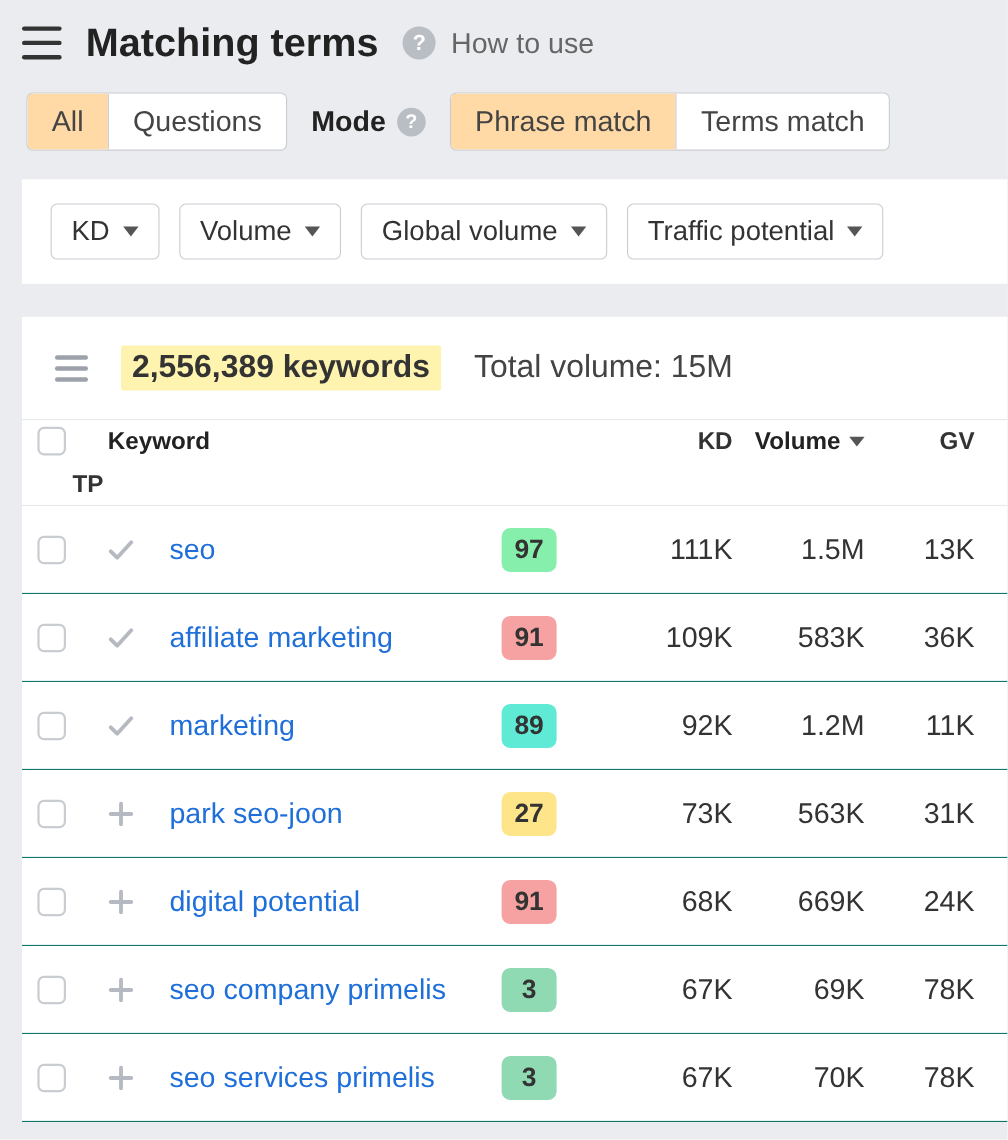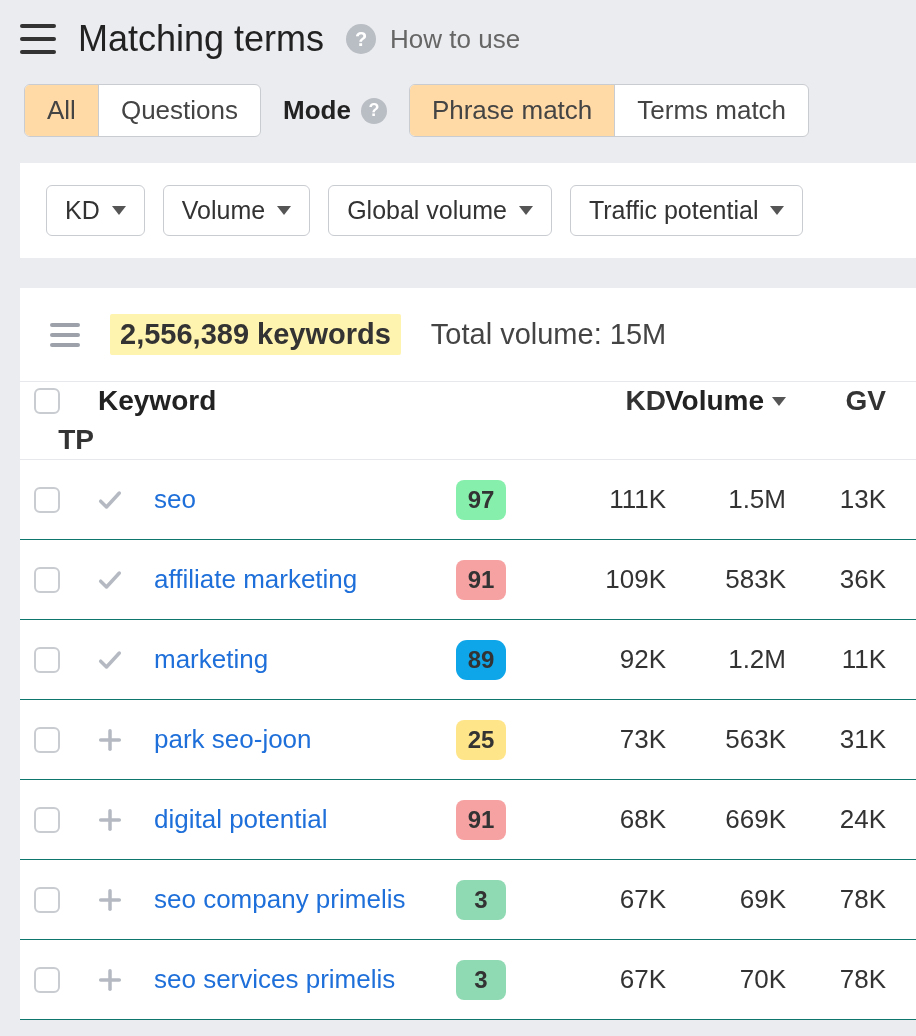--- a/index.html
+++ b/index.html
@@ -12,21 +12,21 @@
   }
   .wrap { width: 916px; }
 
   
   .header {
     display: flex; align-items: center; gap: 22px;
     padding: 18px 24px 24px 20px;
   }
   .hamburger { width: 36px; height: 30px; display: flex; flex-direction: column; justify-content: space-between; cursor:pointer;}
   .hamburger span { height: 4px; background:#333; border-radius:2px; }
-  .page-title { font-size: 36px; font-weight: 400; color:#222; }
+  .page-title { font-size: 36px; font-weight: 700; color:#222; }
   .help { display:flex; align-items:center; gap:14px; color:#666; font-size:26px;}
   .help-icon {
     width: 30px; height: 30px; border-radius: 50%; background:#b9bdc4; color:#fff;
     display:flex; align-items:center; justify-content:center; font-size:20px; font-weight:700;
   }
 
   
   .modes {
     display:flex; align-items:center; gap: 22px;
     padding: 0 24px 26px 24px;
@@ -74,21 +74,21 @@
     background:#fff; margin-left:20px;
     border-top:1px solid #e6e8ec;
   }
   .thead, .trow {
     display:grid;
     grid-template-columns: 60px 60px 1fr 90px 160px 120px 100px;
     align-items: center;
     padding: 0 30px 0 14px;
   }
   .thead {
-    height: 78px; font-weight:800; font-size:28px; color:#222;
+    height: 78px; font-weight:800; font-size:22px; color:#222;
     border-bottom:1px solid #e6e8ec;
   }
   .thead .h-keyword { grid-column: 2 / 4; padding-left: 4px;}
   .thead .num { text-align:right; }
   .thead .h-kd { text-align:right; }
   .thead .h-vol { display:flex; justify-content:flex-end; align-items:center; gap:8px; }
   .trow {
     height: 80px; border-bottom:1px solid #0f766e; font-size:26px;
   }
   .cb {
@@ -218,37 +218,37 @@
         <div class="trow">
           <div>
             <div class="cb"></div>
           </div>
           <div class="status">
             <svg viewBox="0 0 24 24" fill="none" stroke="#b5bac2" stroke-width="3" stroke-linecap="round" stroke-linejoin="round">
               <polyline points="4 13 9 18 20 6"></polyline>
             </svg>
           </div>
           <div class="kw"><a>marketing</a></div>
-          <div class="kd-badge" style="background: #0ea5e9; border-radius: 11px;">89</div>
+          <div class="kd-badge" style="background: #5eead4;">89</div>
           <div class="num">92K</div>
           <div class="num">1.2M</div>
           <div class="num">11K</div>
         </div>
         <div class="trow">
           <div>
             <div class="cb"></div>
           </div>
           <div class="status">
             <svg viewBox="0 0 24 24" fill="none" stroke="#b5bac2" stroke-width="3" stroke-linecap="round">
               <line x1="12" y1="4" x2="12" y2="20"></line>
               <line x1="4" y1="12" x2="20" y2="12"></line>
             </svg>
           </div>
           <div class="kw"><a>park seo-joon</a></div>
-          <div class="kd-badge" style="background: rgb(255, 229, 138);">25</div>
+          <div class="kd-badge" style="background: rgb(255, 229, 138);">27</div>
           <div class="num">73K</div>
           <div class="num">563K</div>
           <div class="num">31K</div>
         </div>
         <div class="trow">
           <div>
             <div class="cb"></div>
           </div>
           <div class="status">
             <svg viewBox="0 0 24 24" fill="none" stroke="#b5bac2" stroke-width="3" stroke-linecap="round">

